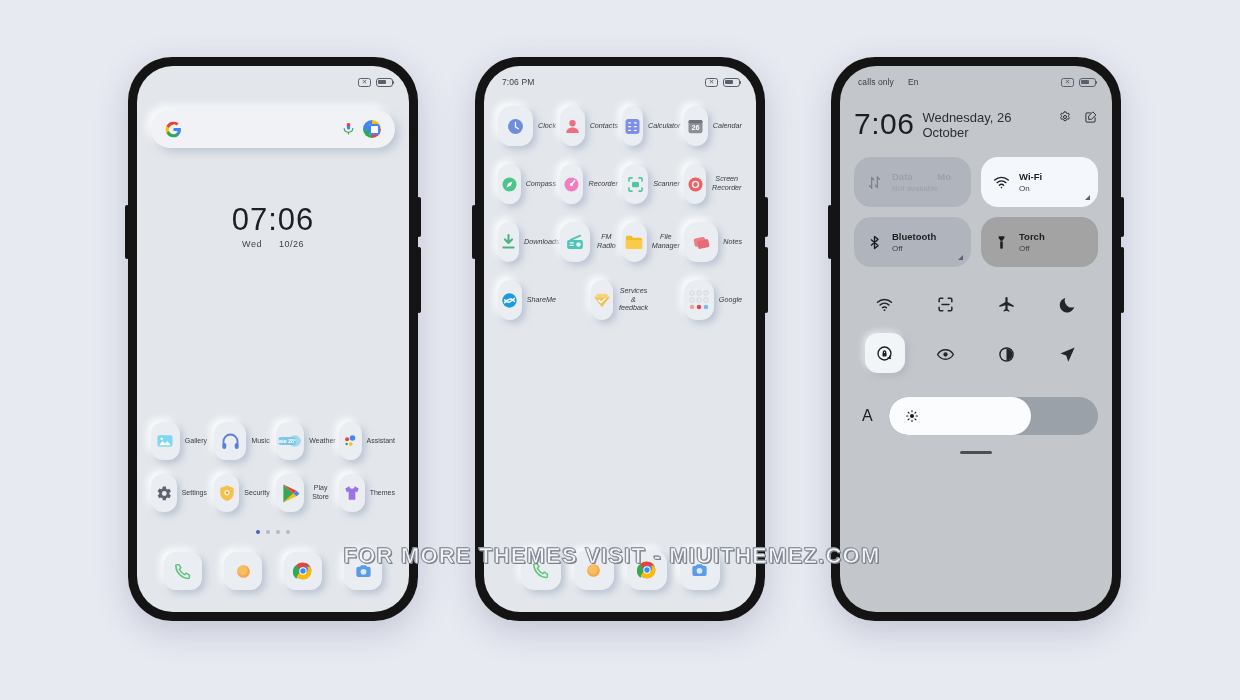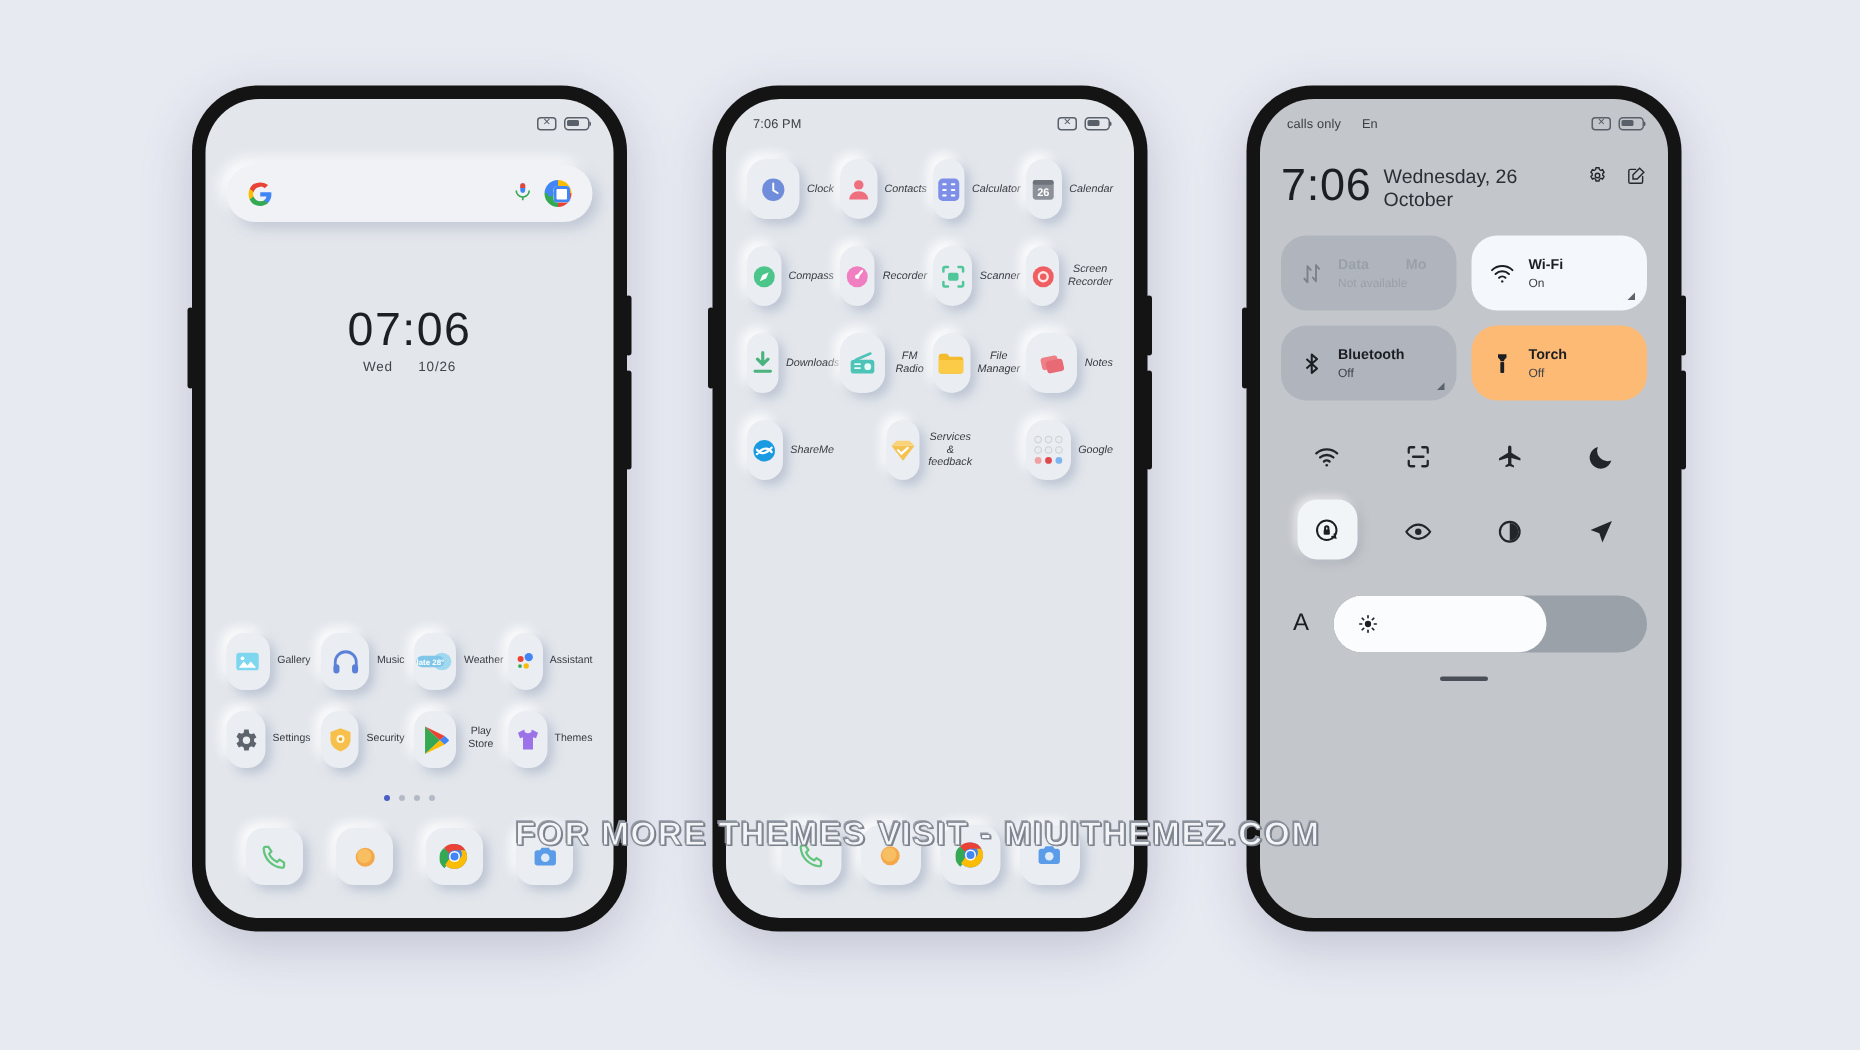--- a/index.html
+++ b/index.html
@@ -129,21 +129,21 @@
   .cc-actions { margin-left: auto; display: flex; gap: 12px; padding-bottom: 4px; }
   .cc-actions svg { width: 14px; height: 14px; }
 
   .bigtiles { display: grid; grid-template-columns: 1fr 1fr; gap: 10px; margin-bottom: 16px; }
   .bt {
     height: 50px; border-radius: 17px; padding: 0 12px;
     display: flex; align-items: center; gap: 9px; position: relative;
     background: #b0b5bd;
   }
   .bt.light { background: #f4f7fb; }
-  .bt.mid { background: #fdba74; }
+  .bt.mid { background: #a3a3a3; }
   .bt .ttl { font-size: 9.5px; font-weight: bold; color: #1b1e22; line-height: 1.35; }
   .bt .sub { font-size: 8px; color: #3c4149; }
   .bt .grey { color: #9aa0a9; }
   .bt .corner {
     position: absolute; right: 8px; bottom: 7px; width: 0; height: 0;
     border-left: 5px solid transparent; border-bottom: 5px solid #5c636d;
   }
   .bt svg { width: 17px; height: 17px; flex-shrink: 0; }
 
   .iconrow { display: grid; grid-template-columns: repeat(4,1fr); margin-bottom: 8px; }

